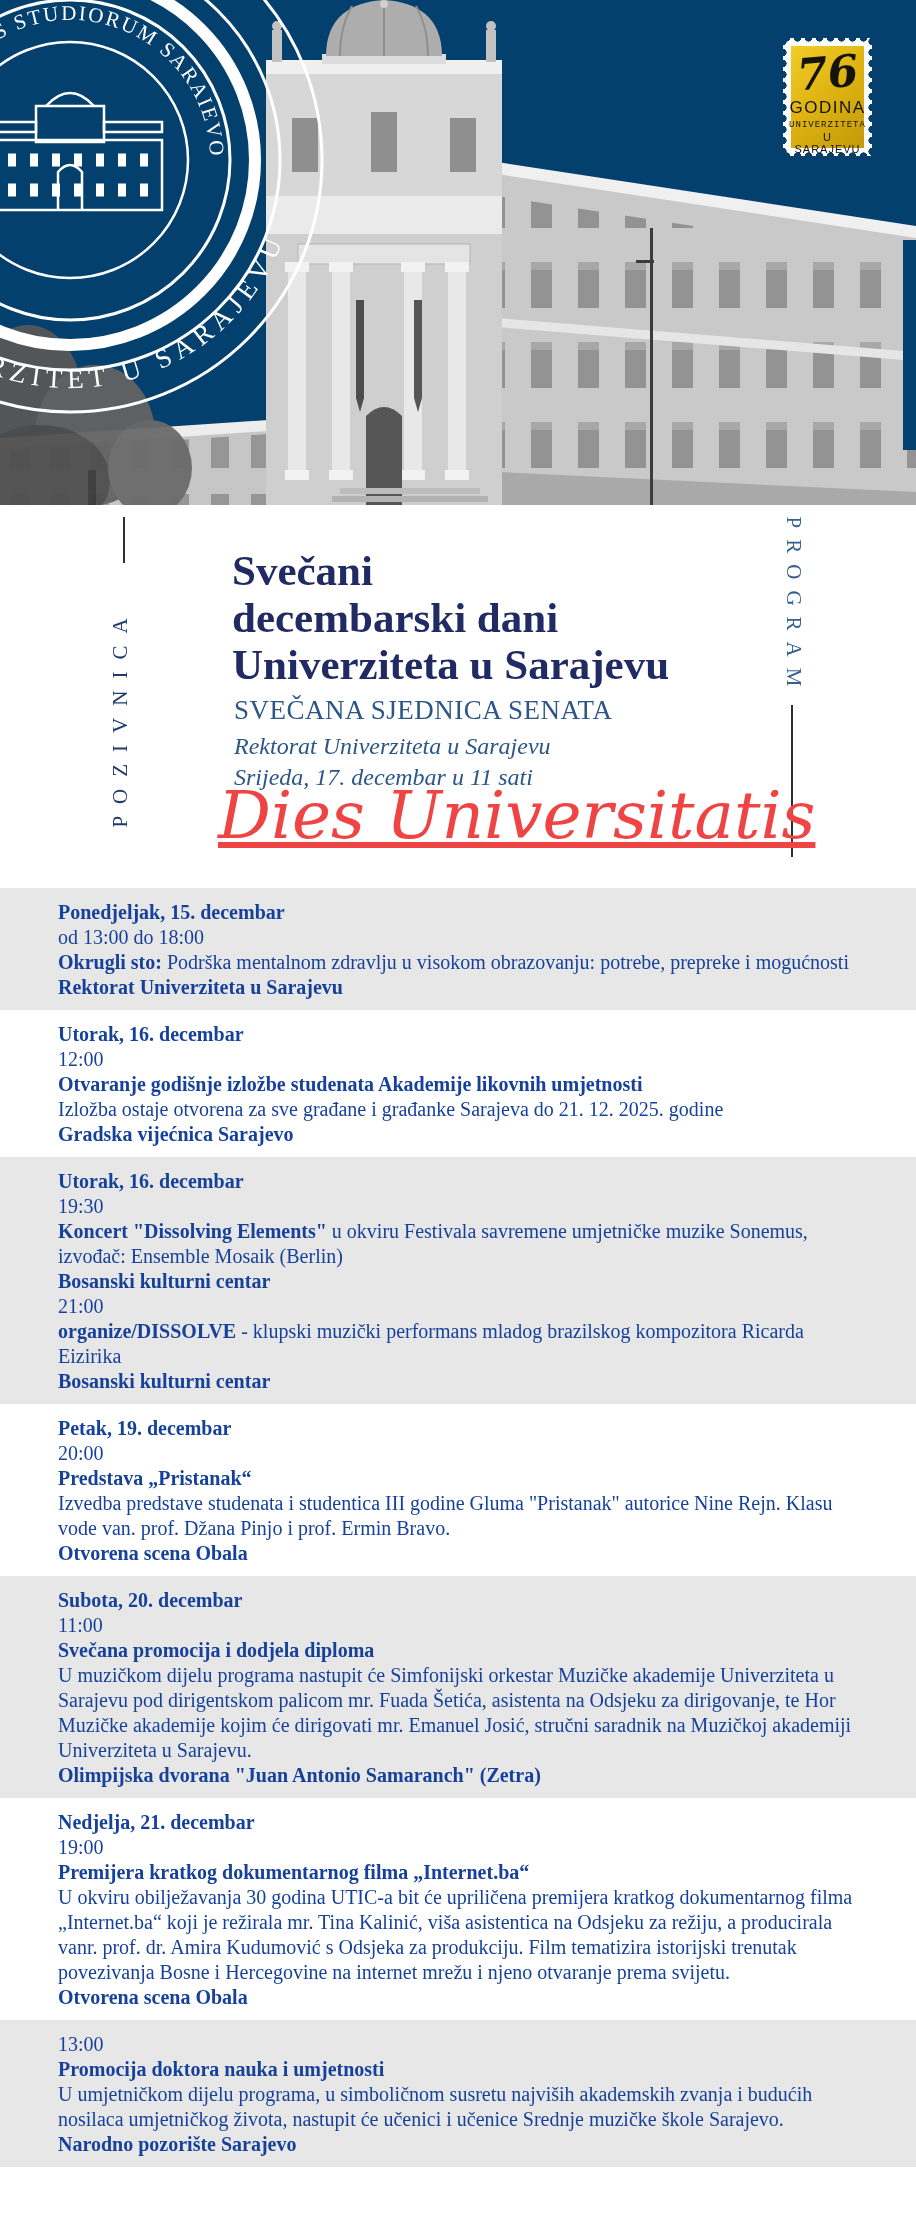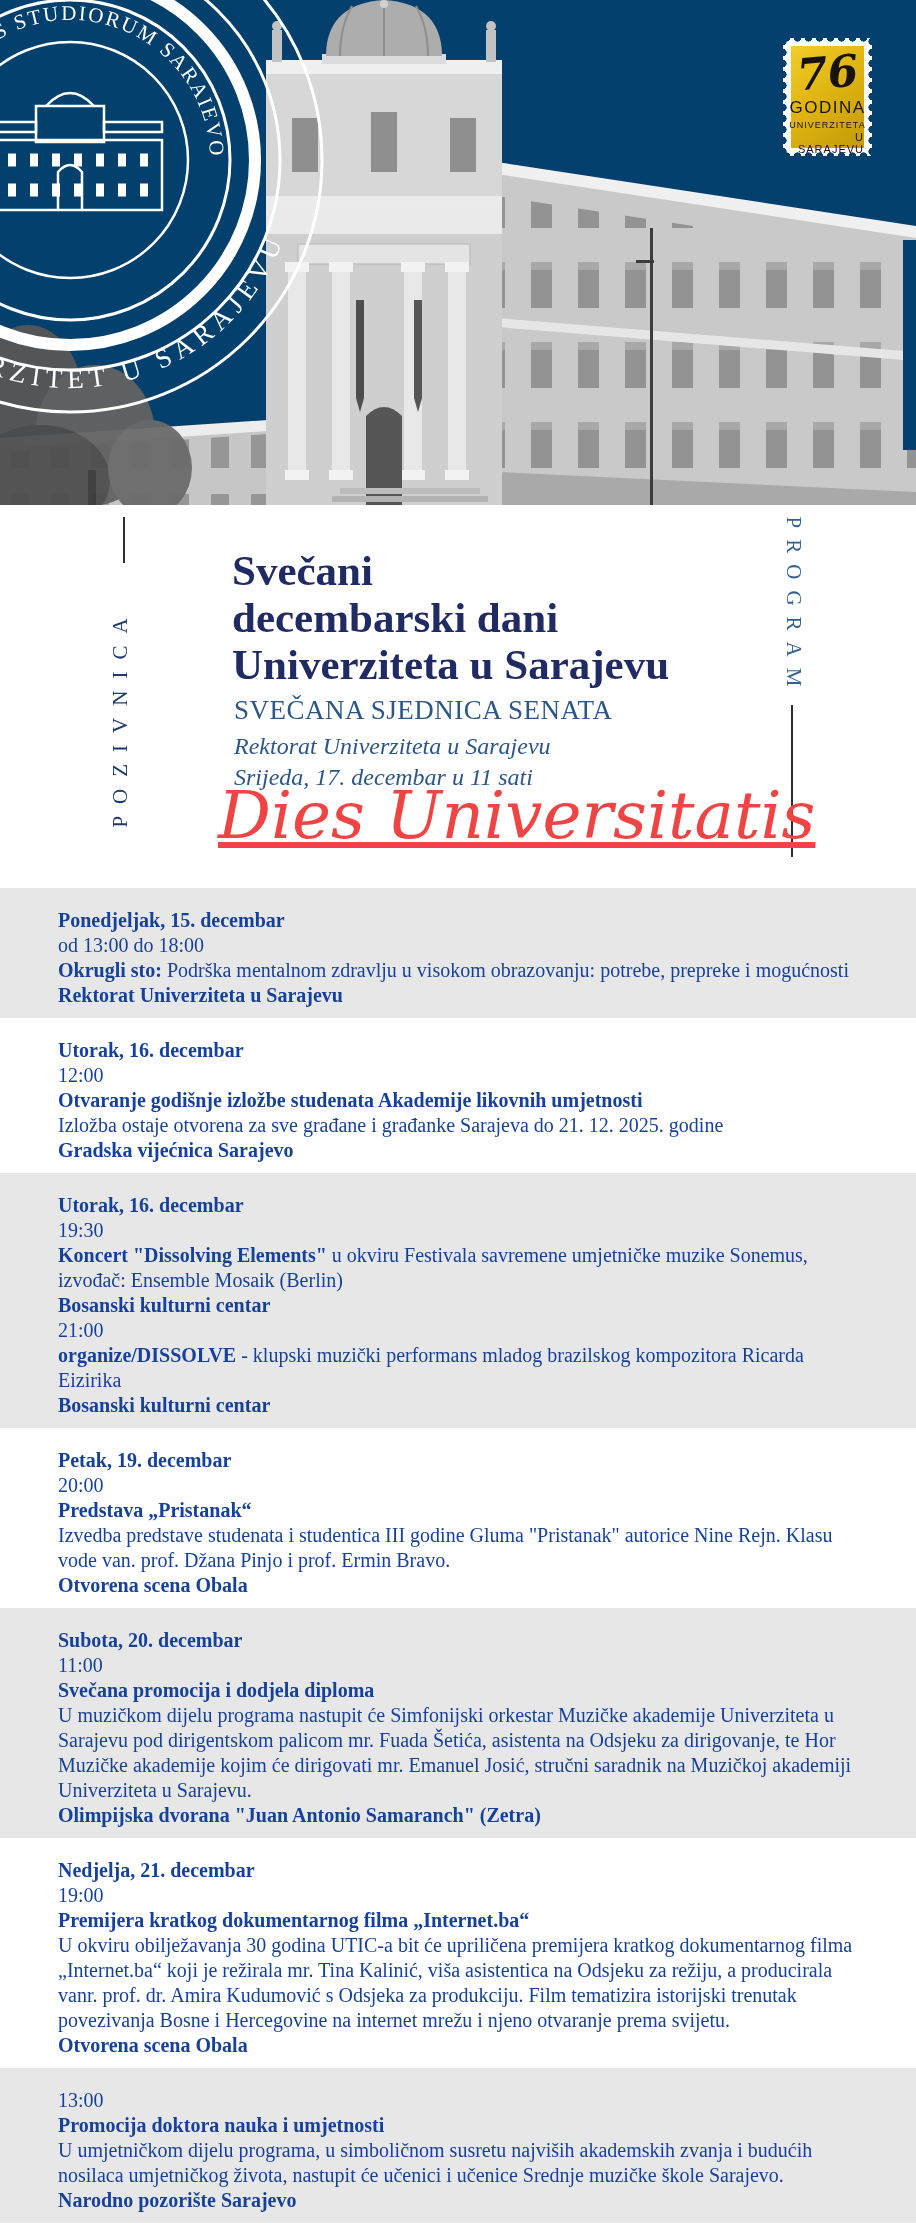--- a/index.html
+++ b/index.html
@@ -26,42 +26,42 @@
   .perf.r{top:-2px;bottom:-2px;right:-4px;width:8px;
     background-image:radial-gradient(circle 3.6px at 50% 50%,#03406e 3.4px,rgba(0,0,0,0) 3.8px);
     background-size:8px 11px;}
   .stamp-inner{position:absolute;inset:8px;
     background:linear-gradient(140deg,#f2cd28 0%,#e0b512 45%,#c39a09 100%);
     display:flex;flex-direction:column;align-items:center;justify-content:flex-start;
     color:#15130a;text-align:center;}
   .stamp-num{font-family:"DejaVu Serif",serif;font-style:italic;font-weight:700;
     font-size:44px;line-height:1.05;margin-top:4px;transform:rotate(-5deg);}
   .stamp-l1{font-family:"Liberation Sans",sans-serif;font-size:17px;letter-spacing:1.5px;margin-top:2px;}
-  .stamp-l2{font-family:Liberation Sans, sans-serif;font-size:9px;letter-spacing:1px;margin-top:2px;}
-  .stamp-l3{font-family:"Liberation Sans",sans-serif;font-size:11px;letter-spacing:1px;margin-top:1px;text-align:right;}
+  .stamp-l2{font-family:Liberation Mono, monospace;font-size:9px;letter-spacing:1px;margin-top:2px;}
+  .stamp-l3{font-family:"Liberation Sans",sans-serif;font-size:11px;letter-spacing:1px;margin-top:1px;}
   
   .invite{position:relative;width:916px;height:383px;background:#ffffff;}
   .v-label{position:absolute;white-space:nowrap;text-align:center;}
   .v-left{left:120px;top:212px;width:300px;transform:translate(-50%,-50%) rotate(-90deg);
     color:#1e3a6e;font-size:21px;letter-spacing:12px;}
   .v-right{left:793px;top:102px;width:230px;transform:translate(-50%,-50%) rotate(90deg);
     color:#33618f;font-size:21px;letter-spacing:11px;}
   .rule{position:absolute;width:2px;background:#2e2e2e;}
   .rule-left{left:123px;top:12px;height:46px;}
   .rule-right{left:791px;top:200px;height:152px;}
   .title{position:absolute;left:232px;top:14px;color:#202a63;font-weight:700;
     font-size:43px;line-height:47px;margin-top:28px;}
   .subtitle{position:absolute;left:234px;top:190px;color:#2b5687;font-size:27px;letter-spacing:.5px;}
   .details{position:absolute;left:234px;top:226px;color:#2b5687;font-style:italic;
     font-size:24px;line-height:31px;}
   .watermark{position:absolute;left:218px;top:278px;color:#ef4444;font-style:italic;
     font-family:"DejaVu Serif",serif;font-size:66px;line-height:1;white-space:nowrap;text-decoration:underline;}
   
   .program{width:916px;color:#16419b;font-size:20px;line-height:25px;}
-  .event{padding:20px 52px 10px 58px;background:#ffffff;}
+  .event{padding:12px 52px 10px 58px;background:#ffffff;}
   .event.shaded{background:#e8e7e7;}
   .event .line{margin:0;}
   .event .b{font-weight:700;}
 </style>
 </head>
 <body>
 
 <div class="hero">
 
   <svg class="building" viewBox="0 0 916 505" preserveAspectRatio="none">

